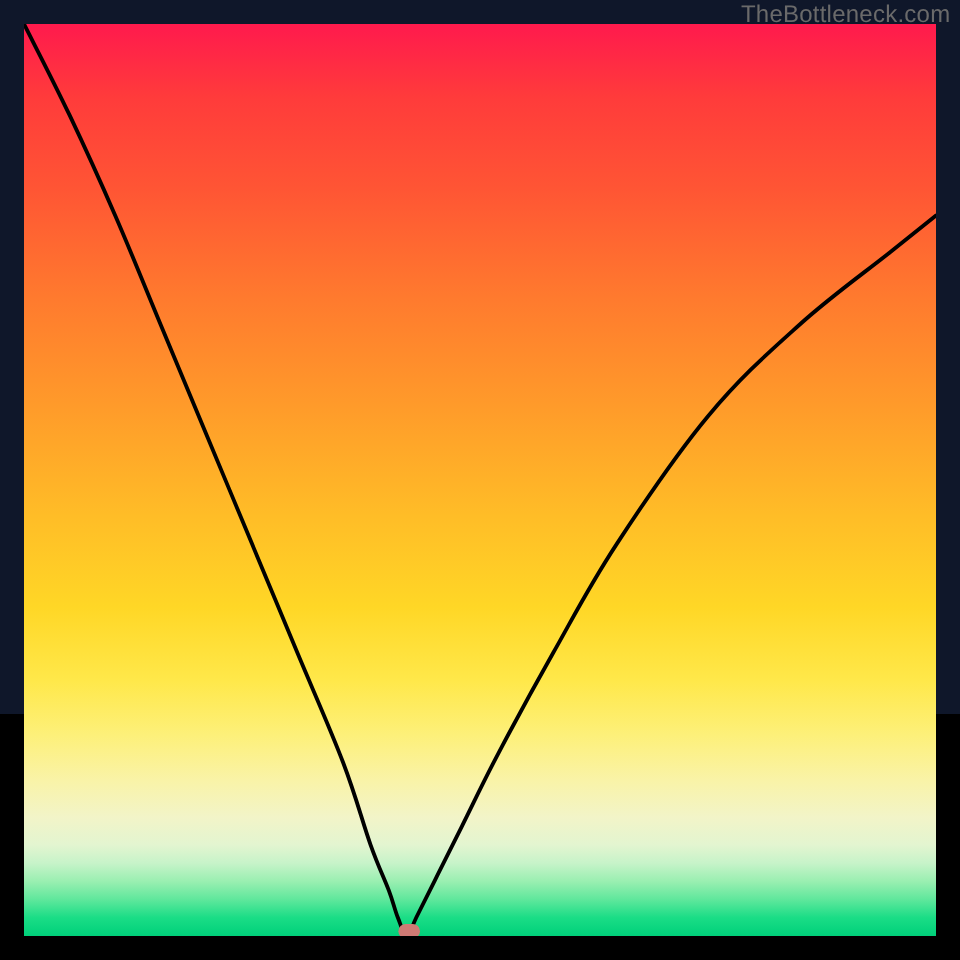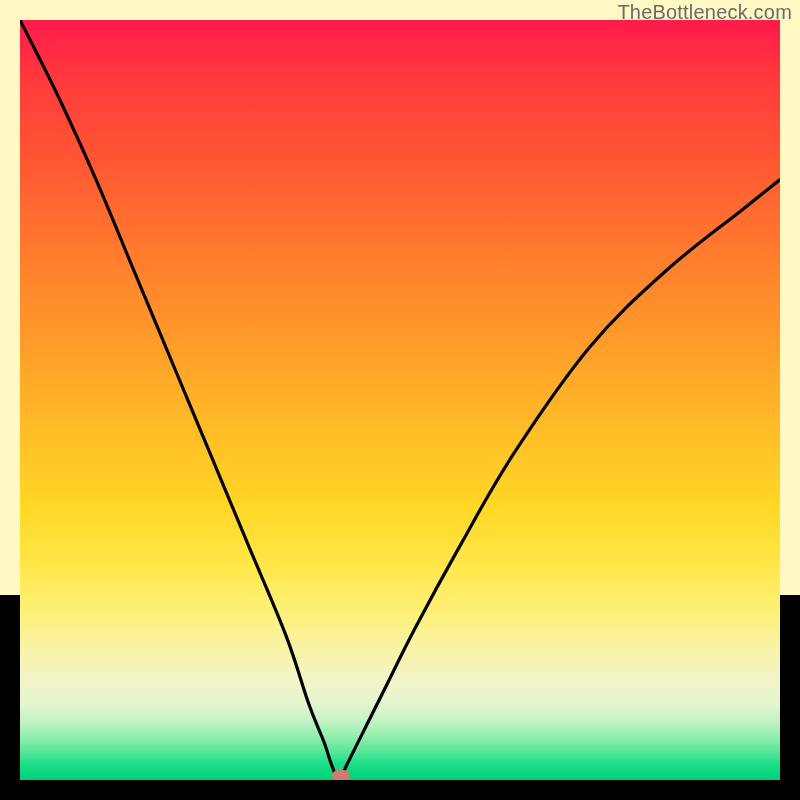--- a/index.html
+++ b/index.html
@@ -1,20 +1,20 @@
 <!DOCTYPE html>
 <html><head>
 <meta charset="utf-8">
 <style>
   * { margin: 0; padding: 0; box-sizing: border-box; }
   html, body { width: 800px; height: 800px; overflow: hidden; background: #000; }
   .frame {
     width: 800px;
     height: 595px;
-    background: #fef9c3;
+    background: #0f172a;
     position: relative;
   }
   .plot-area {
     position: absolute;
     left: 20px;
     top: 20px;
     width: 760px;
     height: 760px;
     overflow: hidden;
   }

